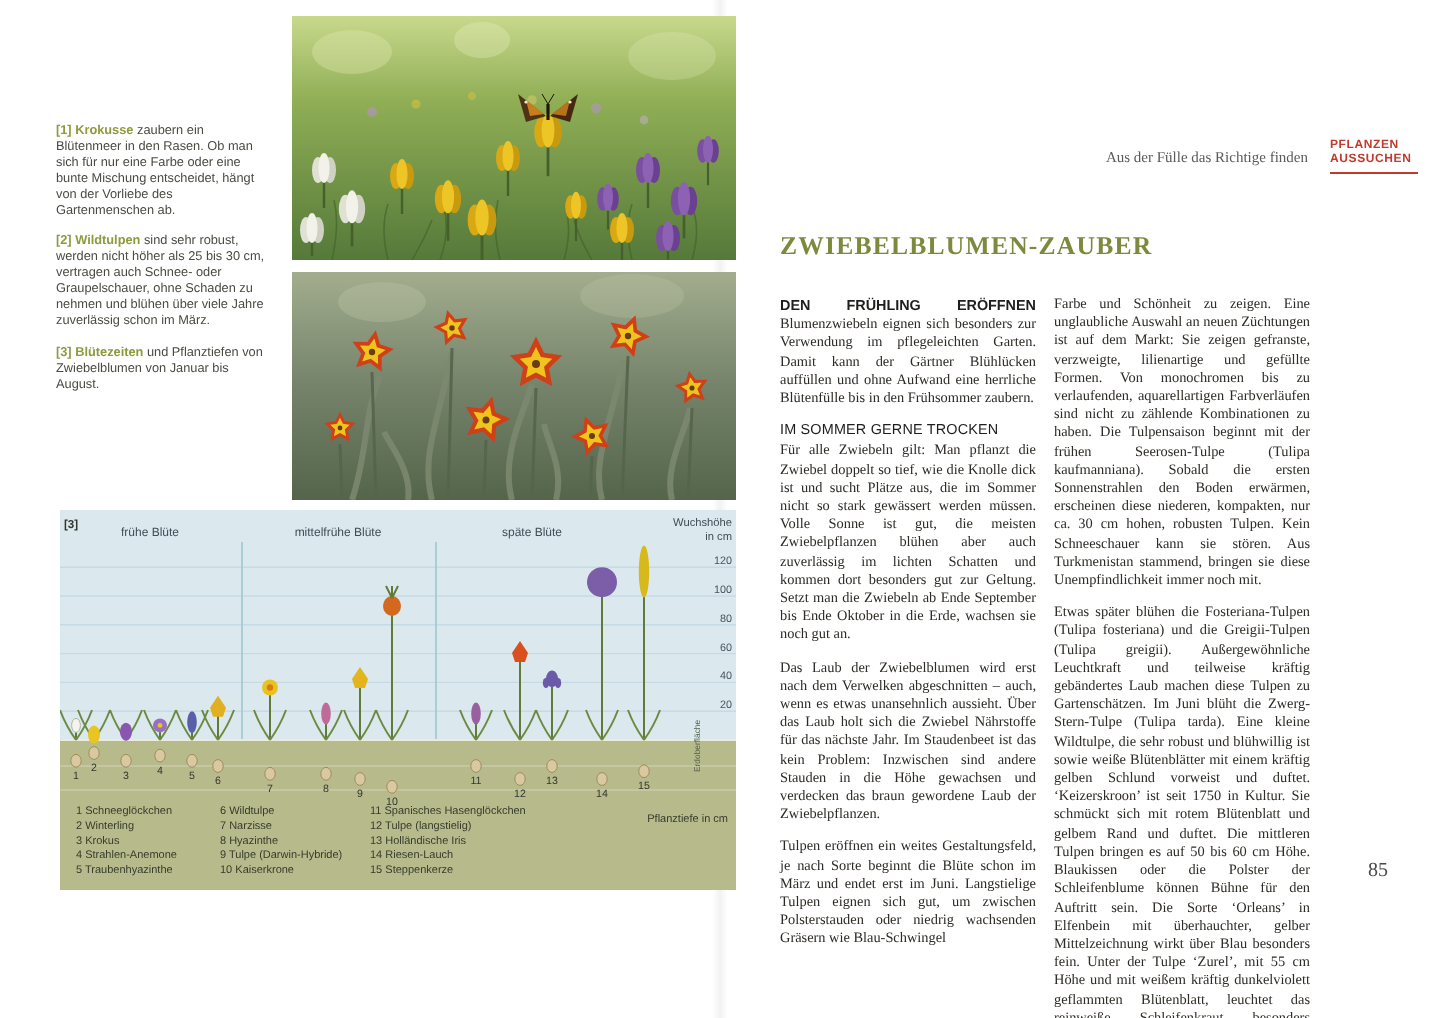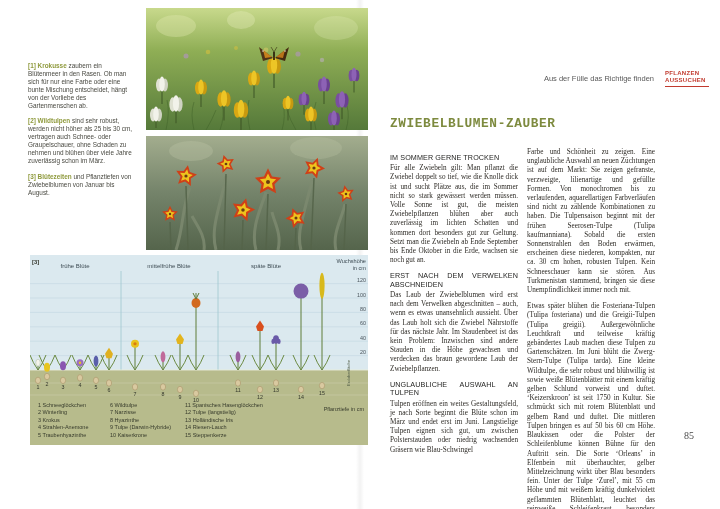--- a/index.html
+++ b/index.html
@@ -28,26 +28,26 @@
   .diagram .gh{font-size:6px;fill:#3f4d55;}
   .diagram .ax{font-size:5.6px;fill:#3f4d55;}
   .diagram .tick{font-size:5.4px;fill:#4a545c;}
   .diagram .leg{font-size:5.5px;fill:#373b2c;}
   .diagram .pnum{font-size:5.3px;fill:#33362b;}
   .diagram .stem{stroke:#5e7c38;stroke-width:1;fill:none;}
   .diagram .leaf{stroke:#6b8a42;stroke-width:1;fill:none;}
   .diagram .bulb{fill:#d9c9a0;stroke:#a08b5f;stroke-width:0.5;}
   .diagram .rot{font-size:4.2px;fill:#55604a;}
   
-  .running-head{right:66px;top:74px;font-family:Liberation Sans, sans-serif;
+  .running-head{right:66px;top:74px;font-family:Liberation Serif, serif;
                 font-size:7.5px;color:#5a5a5a;}
   .tab{left:665px;top:70px;width:44px;font-family:"Liberation Sans",sans-serif;
        font-size:6px;font-weight:bold;color:#c13a2e;letter-spacing:0.3px;
        line-height:7px;border-bottom:1px solid #c13a2e;padding-bottom:2px;}
-  .title{left:390px;top:116px;margin:0;font-family:Liberation Mono, monospace;
+  .title{left:390px;top:116px;margin:0;font-family:Liberation Serif, serif;
          font-size:12.8px;font-weight:bold;letter-spacing:0.6px;color:#7d8a3e;}
   
   .col{width:128px;font-size:7.2px;line-height:9.2px;text-align:justify;}
   .col1{left:390px;top:148px;}
   .col2{left:527px;top:148px;}
   .col p{margin:0 0 0 0;}
   .col p + p{margin-top:0;}
   .col .para{margin-bottom:7px;}
   .col h3{font-family:"Liberation Sans",sans-serif;font-size:7.2px;font-weight:normal;
           color:#1e1e1c;margin:6px 0 1.5px 0;letter-spacing:0.1px;line-height:8.6px;}
@@ -458,25 +458,24 @@
 </svg>
 
 <div class="abs running-head">Aus der Fülle das Richtige finden</div>
 <div class="abs tab">
   <span>PFLANZEN</span><br>
   <span>AUSSUCHEN</span>
 </div>
 <h1 class="abs title">ZWIEBELBLUMEN-ZAUBER</h1>
 
 <div class="abs col col1">
+  <p class="para"><b class="lead">DEN FRÜHLING ERÖFFNEN</b> <span>Blumenzwiebeln eignen sich besonders zur Verwendung im pflegeleichten Garten. Damit kann der Gärtner Blühlücken auffüllen und ohne Aufwand eine herrliche Blütenfülle bis in den Frühsommer zaubern.</span></p>
   <h3>IM SOMMER GERNE TROCKEN</h3>
   <p class="para">Für alle Zwiebeln gilt: Man pflanzt die Zwiebel doppelt so tief, wie die Knolle dick ist und sucht Plätze aus, die im Sommer nicht so stark gewässert werden müssen. Volle Sonne ist gut, die meisten Zwiebelpflanzen blühen aber auch zuverlässig im lichten Schatten und kommen dort besonders gut zur Geltung. Setzt man die Zwiebeln ab Ende September bis Ende Oktober in die Erde, wachsen sie noch gut an.</p>
-  <h3>ERST NACH DEM VERWELKEN ABSCHNEIDEN</h3>
   <p class="para">Das Laub der Zwiebelblumen wird erst nach dem Verwelken abgeschnitten – auch, wenn es etwas unansehnlich aussieht. Über das Laub holt sich die Zwiebel Nährstoffe für das nächste Jahr. Im Staudenbeet ist das kein Problem: Inzwischen sind andere Stauden in die Höhe gewachsen und verdecken das braun gewordene Laub der Zwiebelpflanzen.</p>
-  <h3>UNGLAUBLICHE AUSWAHL AN TULPEN</h3>
   <p class="para">Tulpen eröffnen ein weites Gestaltungsfeld, je nach Sorte beginnt die Blüte schon im März und endet erst im Juni. Langstielige Tulpen eignen sich gut, um zwischen Polsterstauden oder niedrig wachsenden Gräsern wie Blau-Schwingel</p>
 </div>
 
 <div class="abs col col2">
   <p class="para">Farbe und Schönheit zu zeigen. Eine unglaubliche Auswahl an neuen Züchtungen ist auf dem Markt: Sie zeigen gefranste, verzweigte, lilienartige und gefüllte Formen. Von monochromen bis zu verlaufenden, aquarellartigen Farbverläufen sind nicht zu zählende Kombinationen zu haben. Die Tulpensaison beginnt mit der frühen Seerosen-Tulpe (Tulipa kaufmanniana). Sobald die ersten Sonnenstrahlen den Boden erwärmen, erscheinen diese niederen, kompakten, nur ca. 30 cm hohen, robusten Tulpen. Kein Schneeschauer kann sie stören. Aus Turkmenistan stammend, bringen sie diese Unempfindlichkeit immer noch mit.</p>
   <p class="para">Etwas später blühen die Fosteriana-Tulpen (Tulipa fosteriana) und die Greigii-Tulpen (Tulipa greigii). Außergewöhnliche Leuchtkraft und teilweise kräftig gebändertes Laub machen diese Tulpen zu Gartenschätzen. Im Juni blüht die Zwerg-Stern-Tulpe (Tulipa tarda). Eine kleine Wildtulpe, die sehr robust und blühwillig ist sowie weiße Blütenblätter mit einem kräftig gelben Schlund vorweist und duftet. ‘Keizerskroon’ ist seit 1750 in Kultur. Sie schmückt sich mit rotem Blütenblatt und gelbem Rand und duftet. Die mittleren Tulpen bringen es auf 50 bis 60 cm Höhe. Blaukissen oder die Polster der Schleifenblume können Bühne für den Auftritt sein. Die Sorte ‘Orleans’ in Elfenbein mit überhauchter, gelber Mittelzeichnung wirkt über Blau besonders fein. Unter der Tulpe ‘Zurel’, mit 55 cm Höhe und mit weißem kräftig dunkelviolett geflammten Blütenblatt, leuchtet das reinweiße Schleifenkraut besonders intensiv.</p>
 </div>
 
 <div class="abs pageno">85</div>
 

